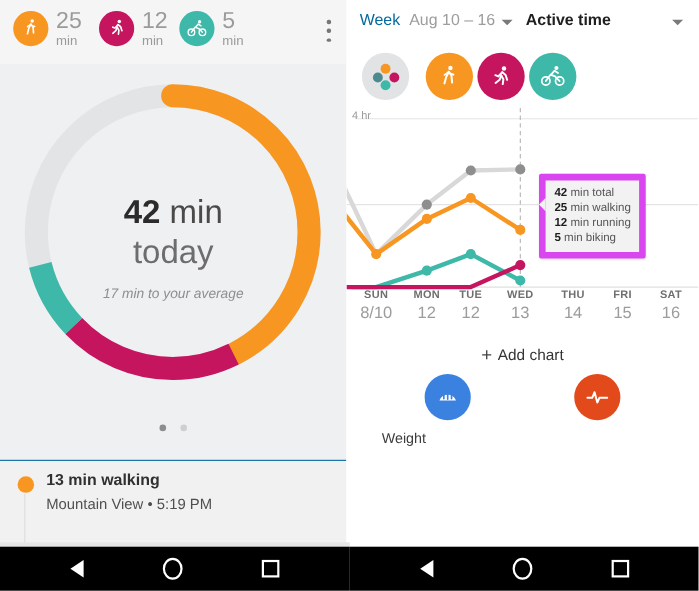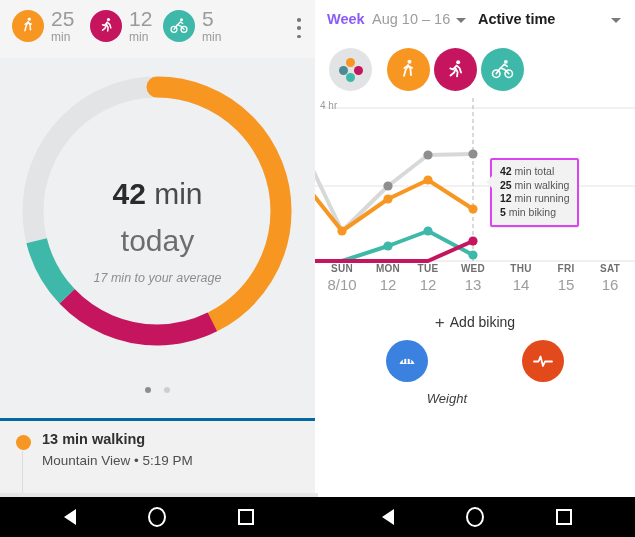--- a/index.html
+++ b/index.html
@@ -37,36 +37,36 @@
 
   .donut-wrap{
     position:absolute;left:0;top:58px;width:348px;height:360px;
   }
   .donut-center{
     position:absolute;left:0;top:118px;width:315px;text-align:center;
     pointer-events:none;
   }
   .donut-big{font-size:30px;color:#4a4a4a;line-height:36px;font-weight:300;}
   .donut-big b{font-weight:700;color:#2b2b2b;}
-  .donut-sub{font-size:30px;color:#6d6d6d;line-height:36px;font-weight:300;margin-top:11px;}
+  .donut-sub{font-size:30px;color:#6d6d6d;line-height:36px;font-weight:300;}
   .donut-avg{
     font-size:12.5px;color:#8e8e8e;font-style:italic;margin-top:12px;
   }
   .page-dots{
     position:absolute;left:0;top:322px;width:315px;text-align:center;
   }
   .page-dots span{
     display:inline-block;width:6px;height:6px;border-radius:50%;
     background:#cfcfcf;margin:0 4px;vertical-align:middle;
   }
   .page-dots span.active{background:#8d8d8d;}
 
   .activity-card{
     position:absolute;left:0;top:418px;width:315px;height:79px;
-    background:#f1f1f2;border-top:3px solid #0369a1;
+    background:#f1f1f2;border-top:1px solid #0369a1;
   }
   .ac-dot{
     position:absolute;left:16px;top:14px;width:15px;height:15px;border-radius:50%;
     background:#f79621;
   }
   .ac-line{
     position:absolute;left:22px;top:30px;width:1px;height:46px;background:#dcdcdc;
   }
   .ac-title{
     position:absolute;left:42px;top:10px;font-size:14.5px;font-weight:700;color:#303030;
@@ -77,21 +77,21 @@
 
   
   .right-panel{
     position:absolute;left:315px;top:0;width:320px;height:497px;
     background:#ffffff;overflow:hidden;
   }
   .rp-header{
     position:absolute;left:0;top:0;width:320px;height:42px;
   }
   .hdr-week{
-    position:absolute;left:12px;top:11px;font-size:14.5px;color:#8b5cf6;font-weight:700;
+    position:absolute;left:12px;top:11px;font-size:14.5px;color:#0369a1;font-weight:400;
   }
   .hdr-range{
     position:absolute;left:57px;top:11px;font-size:14.5px;color:#9d9d9d;font-weight:400;
   }
   .caret{
     width:0;height:0;border-left:5px solid transparent;border-right:5px solid transparent;
     border-top:5.5px solid #7a7a7a;position:absolute;
   }
   .hdr-metric{
     position:absolute;left:163px;top:11px;font-size:14.5px;color:#202020;font-weight:700;
@@ -106,21 +106,21 @@
   .dot-cluster{position:relative;width:24px;height:24px;}
   .dot-cluster i{position:absolute;width:9px;height:9px;border-radius:50%;display:block;}
 
   .chart-area{position:absolute;left:0;top:98px;width:320px;height:200px;}
   .hrlabel{
     position:absolute;left:5px;top:100px;font-size:10px;color:#9b9b9b;
   }
 
   .tooltip{
     position:absolute;
-    background:#f2f2f2;border:2px solid #d946ef;
+    background:#f2f2f2;border:6px solid #d946ef;
     border-radius:2px;padding:5px 8px 6px 8px;
     box-shadow:0 1px 2px rgba(0,0,0,0.10);
     font-size:10.5px;line-height:13.5px;color:#555;
     white-space:nowrap;
   }
   .tooltip b{color:#1e1e1e;font-weight:700;}
   .tooltip:before{
     content:"";position:absolute;left:-6px;top:16px;
     width:0;height:0;border-top:6px solid transparent;border-bottom:6px solid transparent;
     border-right:6px solid #f2f2f2;
@@ -129,21 +129,21 @@
   .xl{position:absolute;text-align:center;width:46px;}
   .xl .d{font-size:10px;color:#6f6f6f;font-weight:700;letter-spacing:.3px;display:block;}
   .xl .n{font-size:15px;color:#9c9c9c;display:block;margin-top:2px;}
 
   .add-chart{
     position:absolute;left:0;top:313px;width:320px;text-align:center;
     font-size:14px;color:#333;
   }
   .add-chart .plus{font-size:17px;color:#444;vertical-align:-1px;margin-right:5px;font-weight:400;}
 
-  .shortcut{position:absolute;top:340px;width:120px;text-align:right;font-style:italic;}
+  .shortcut{position:absolute;top:340px;width:120px;text-align:left;}
   .sc-circle{
     width:42px;height:42px;border-radius:50%;margin:0 auto;
     display:flex;align-items:center;justify-content:center;
   }
   .sc-label{font-size:13px;color:#3c3c3c;margin-top:9px;}
 
   
   .navbar{
     position:absolute;bottom:0;height:40px;background:#000000;
   }
@@ -389,21 +389,21 @@
         <span class="d">FRI</span>
         <span class="n">15</span>
       </div>
       <div class="xl" style="left:272px;">
         <span class="d">SAT</span>
         <span class="n">16</span>
       </div>
     </div>
 
     <div class="add-chart">
-      <span class="plus">+</span><span>Add biking</span>
+      <span class="plus">+</span><span>Add chart</span>
     </div>
 
     <div class="shortcut" style="left:32px;">
       <div class="sc-circle" style="background:#3b82e0;">
         <svg width="24" height="24" viewBox="0 0 24 24">
           <path d="M4.5 15 A8 8 0 0 1 19.5 15 Z" fill="#fff"></path>
           <line x1="8.5" y1="13.4" x2="8.5" y2="9.6" stroke="#3b82e0" stroke-width="1.5" stroke-linecap="round"></line>
           <line x1="12" y1="13.9" x2="12" y2="9.1" stroke="#3b82e0" stroke-width="1.5" stroke-linecap="round"></line>
           <line x1="15.5" y1="13.4" x2="15.5" y2="9.6" stroke="#3b82e0" stroke-width="1.5" stroke-linecap="round"></line>
         </svg>

